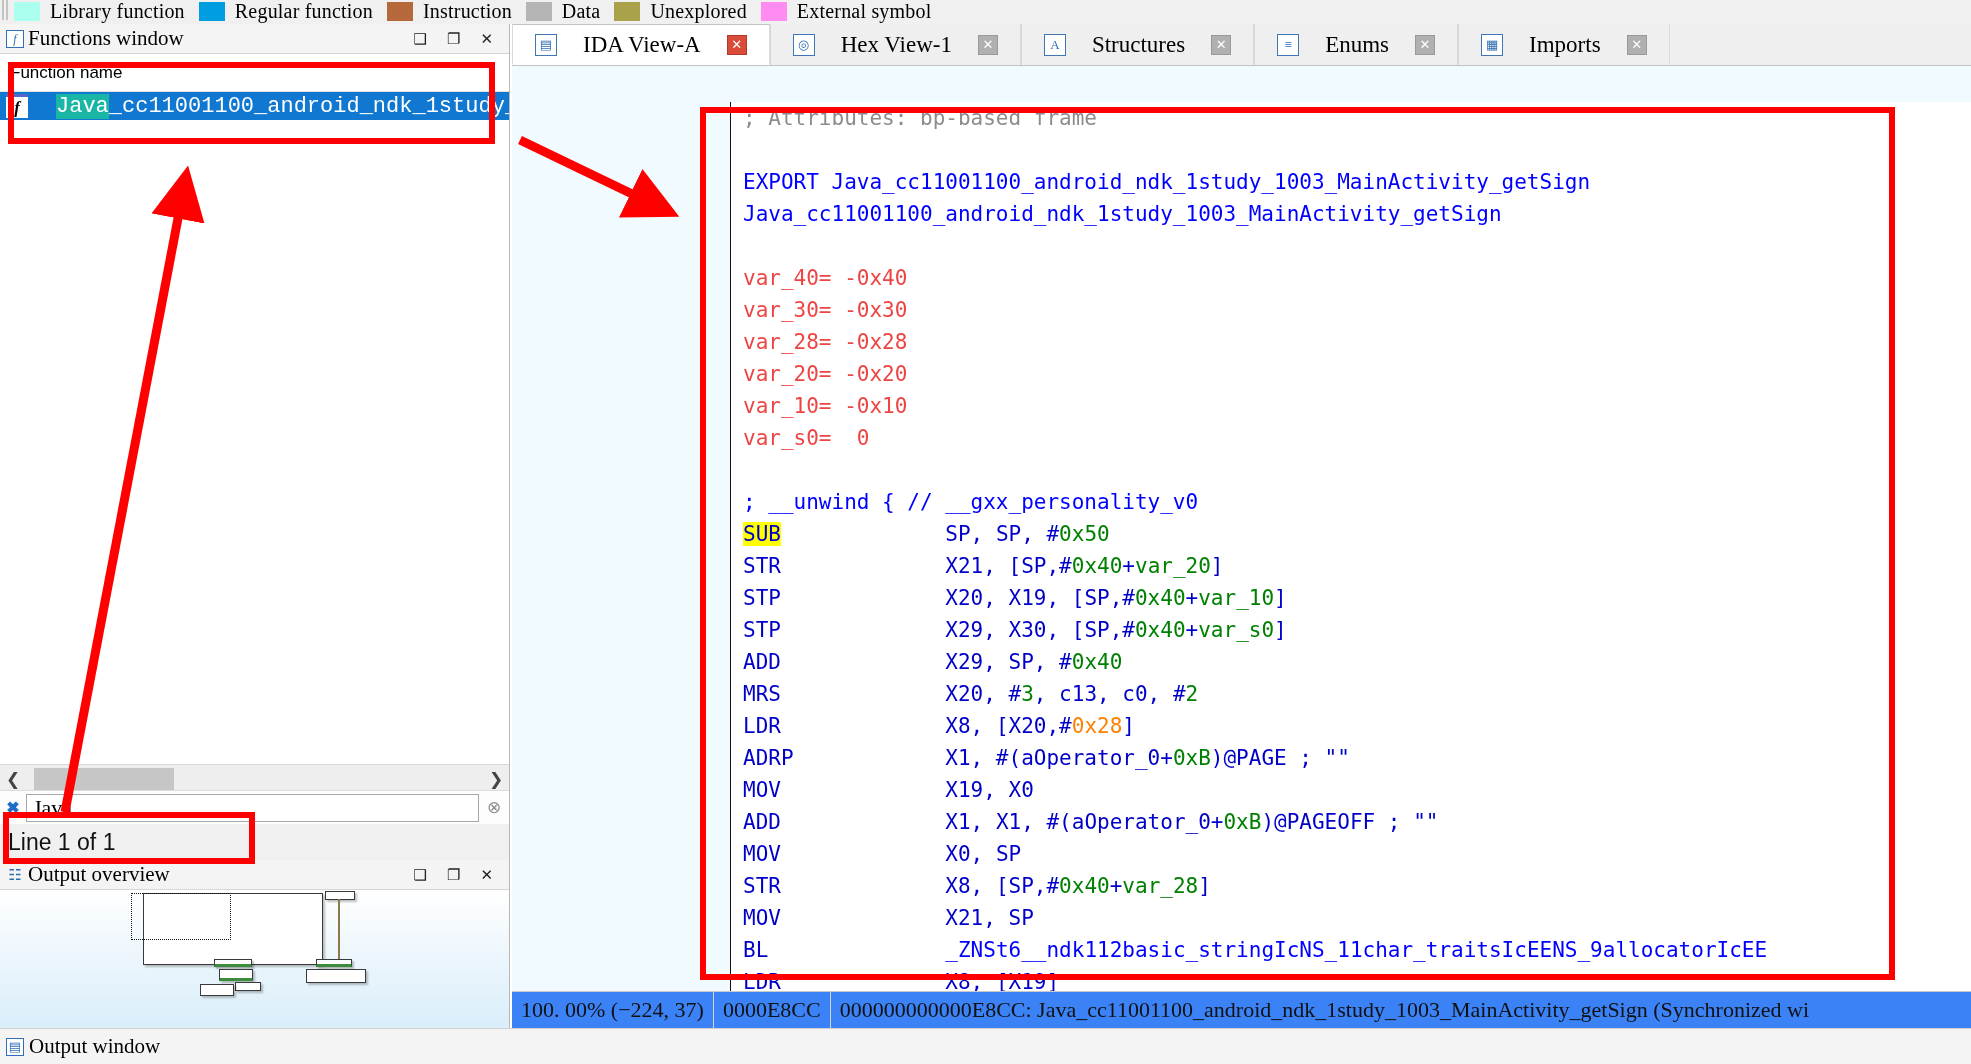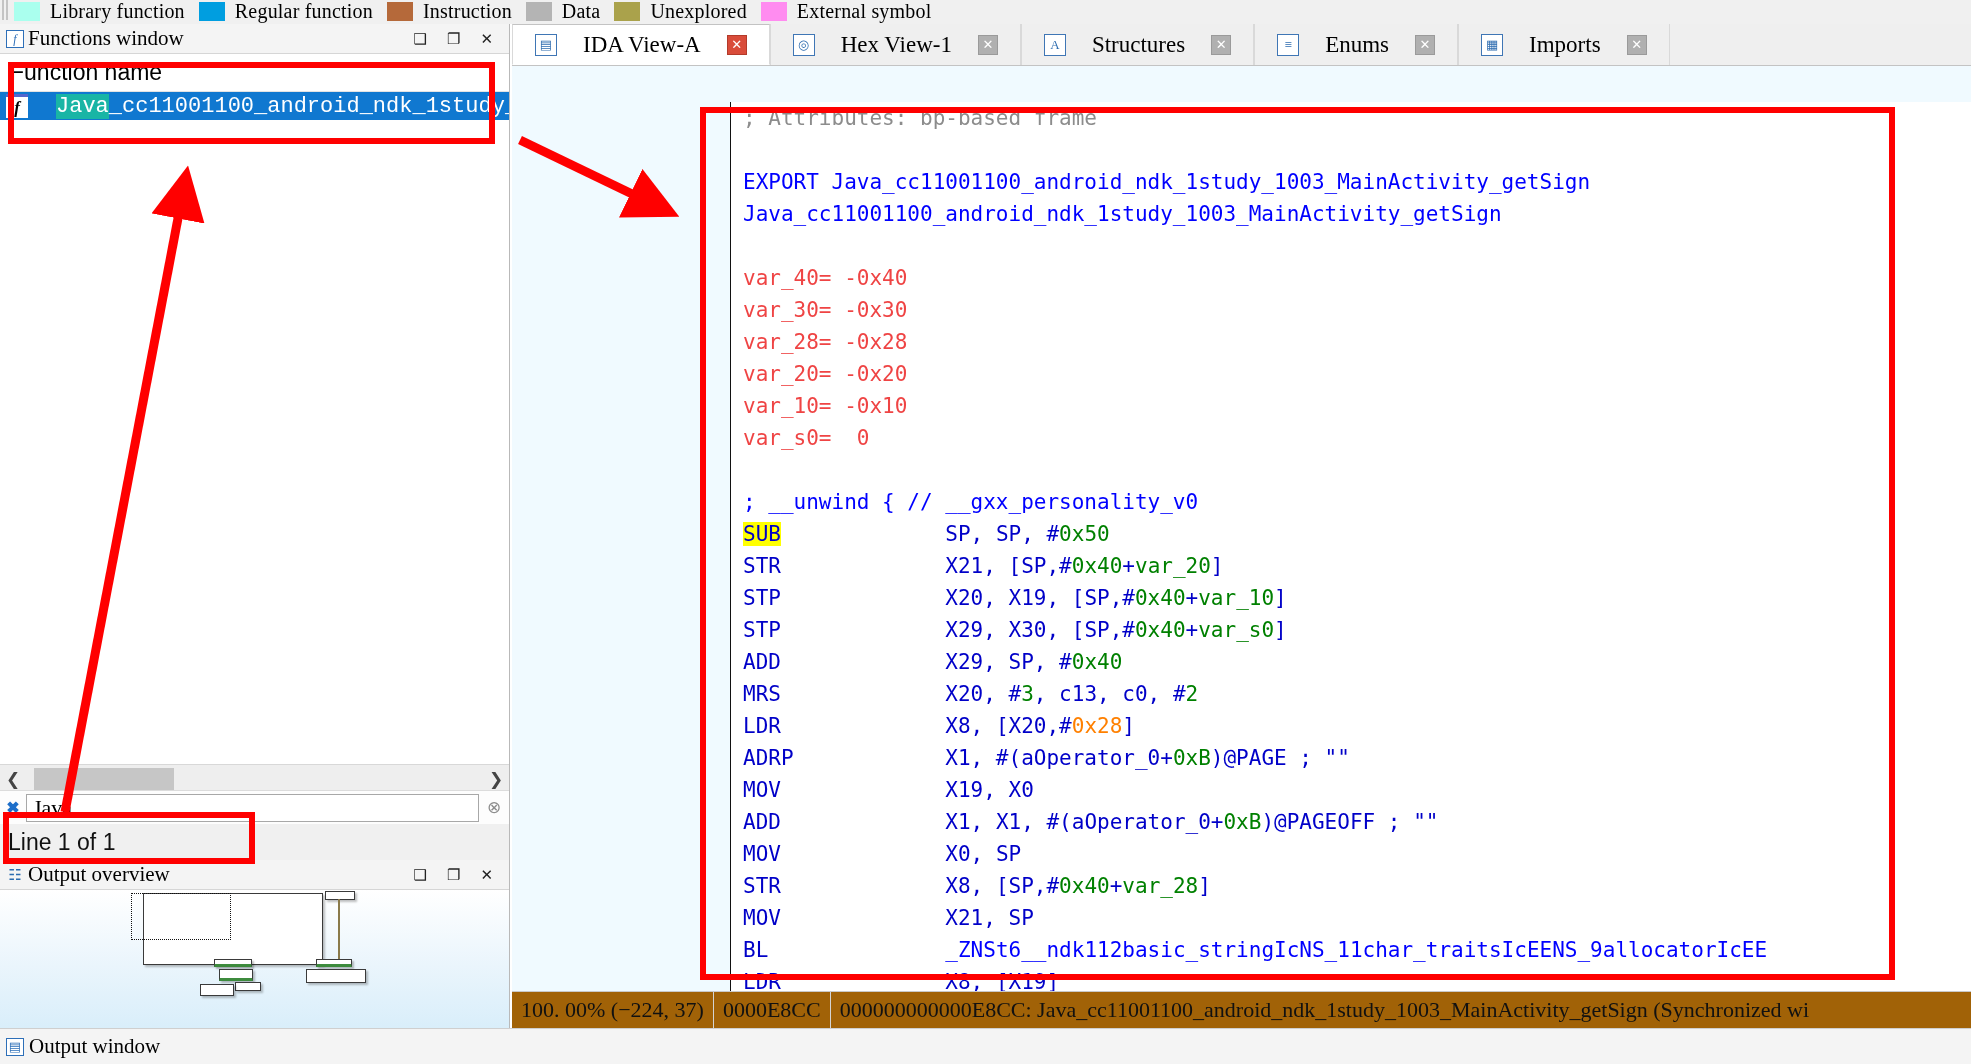--- a/index.html
+++ b/index.html
@@ -48,21 +48,21 @@
     font-style: italic; font-family: "Liberation Serif", serif;
   }
   .panel-title { flex: 1 1 auto; white-space: nowrap; }
   .panel-btns { display: flex; align-items: center; gap: 20px; padding-right: 10px; font-size: 15px; color: #222; }
   .panel-btn { cursor: default; }
 
   .col-header {
     height: 38px; background: #ffffff; border-bottom: 1px solid #e3e3e3;
     display: flex; align-items: center; padding-left: 10px;
     font-family: "Liberation Sans", sans-serif;
-    font-size: 23px; color: #000;
+    font-size: 17px; color: #000;
   }
   .func-list { position: absolute; left: 0; top: 68px; right: 0; bottom: 96px; background: #fff; overflow: hidden; }
   .func-row {
     height: 28px; display: flex; align-items: center;
     background: #1078d0;
     white-space: nowrap; overflow: hidden;
   }
   .func-row .fn-icon {
     width: 22px; height: 24px; flex: 0 0 auto; margin-left: 6px; margin-right: 4px;
     background: #ffffff; border-top: 3px solid #5566cc;
@@ -172,21 +172,21 @@
   .c-var     { color: #ef4444; }
   .c-num     { color: #008000; }
   .c-numo    { color: #ff8000; }
   .c-reg     { color: #0000c8; }
   .c-str     { color: #0000c8; }
   .hl-yellow { background: #ffff00; color: #0000c8; }
 
   
   .statusbar {
     position: absolute; left: 512px; top: 991px; width: 1459px; height: 37px;
-    background: #a16207; border-top: 1px solid #c9c9c9;
+    background: #3b82f6; border-top: 1px solid #c9c9c9;
     display: flex; align-items: center;
     font-family: "Liberation Serif", serif; font-size: 22px; color: #111;
     white-space: nowrap; overflow: hidden;
   }
   .sb-cell { padding: 0 9px; height: 100%; display: flex; align-items: center; border-right: 1px solid #d4d4d4; }
   .sb-cell.last { border-right: none; flex: 1 1 auto; }
 
   
   .anno { position: absolute; pointer-events: none; }
   .anno-box { border: 6px solid #ff0000; }

